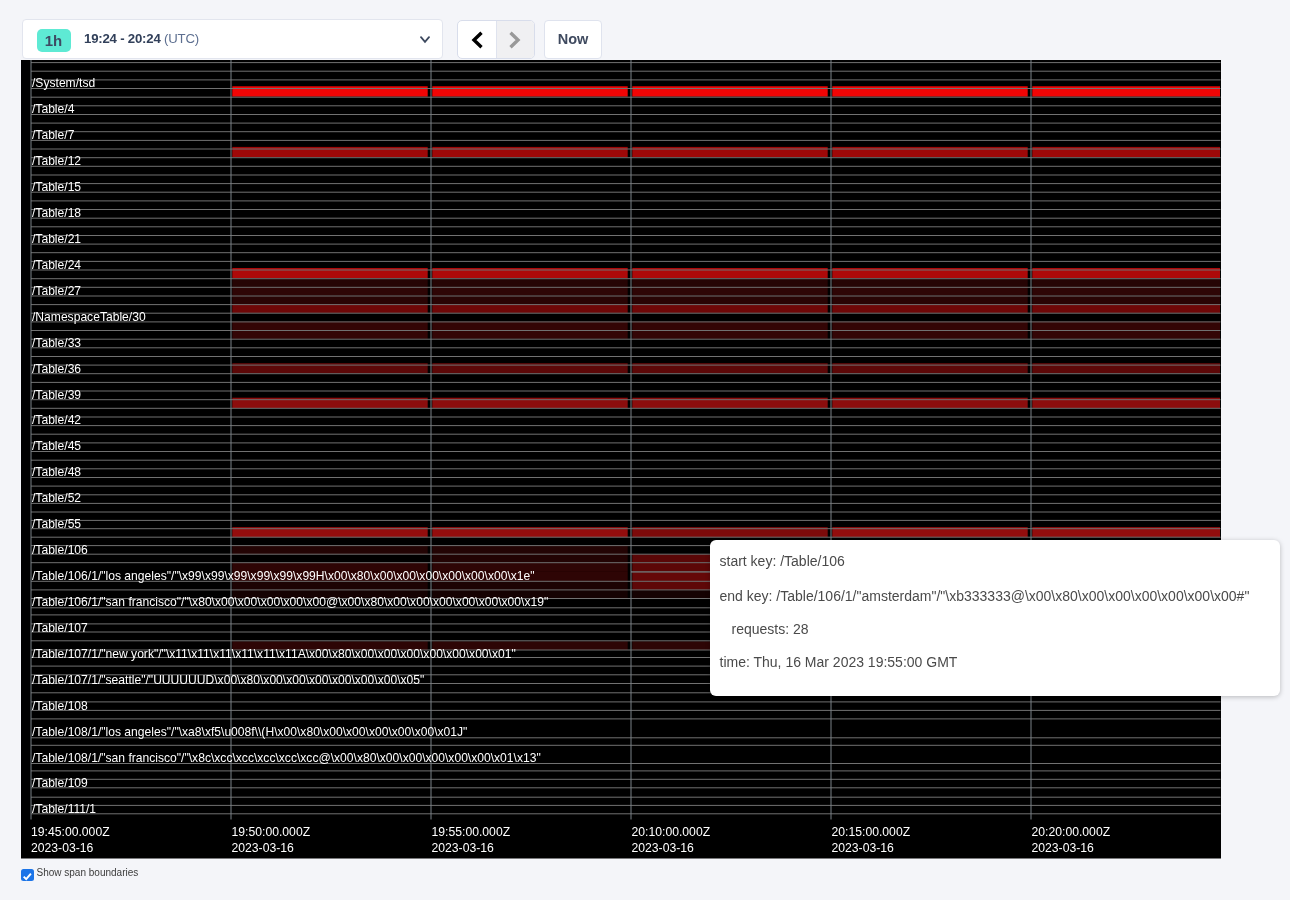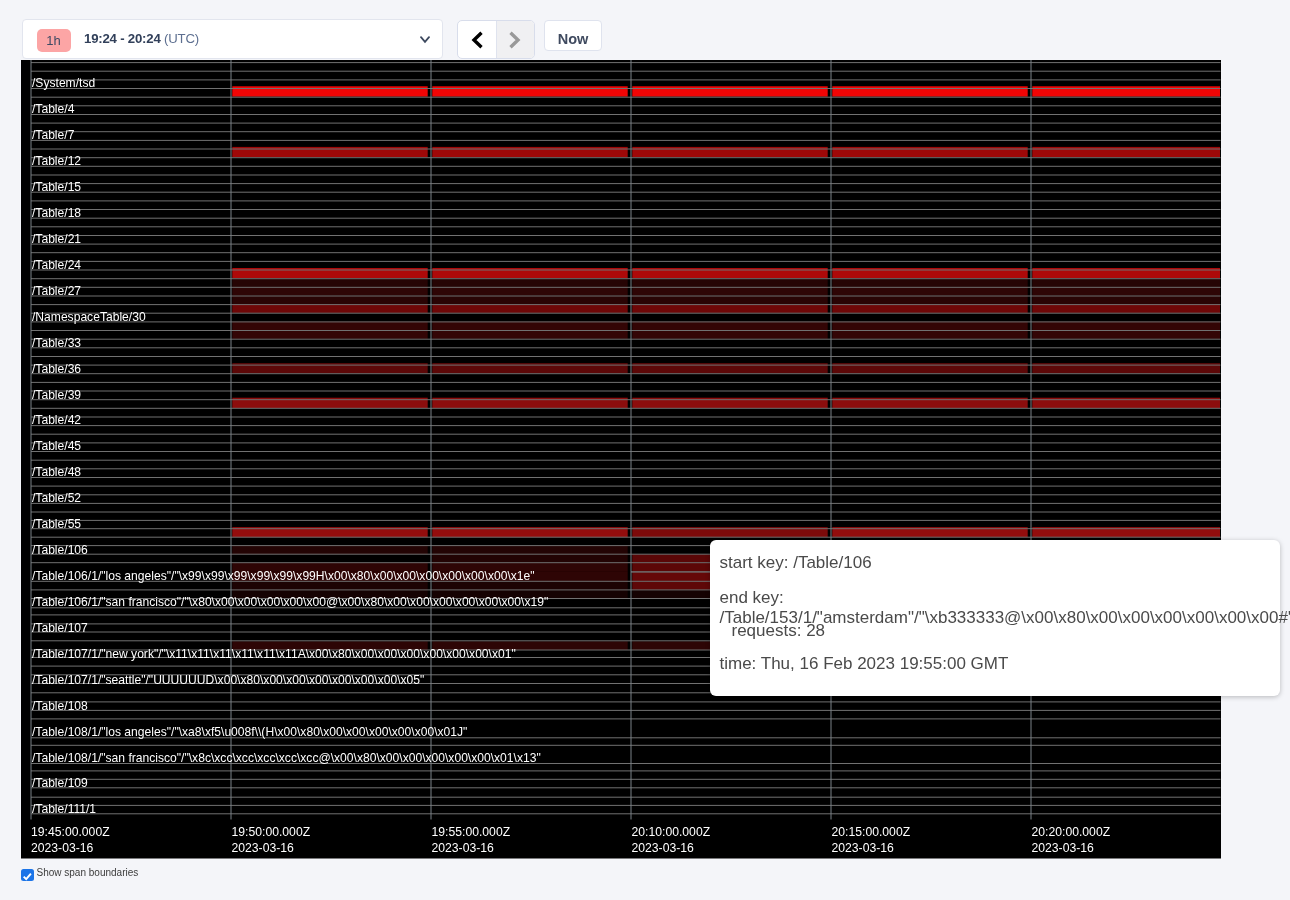--- a/index.html
+++ b/index.html
@@ -4,21 +4,21 @@
 <style>
   * { margin:0; padding:0; box-sizing:border-box; }
   html,body { width:1290px; height:900px; background:#f4f5f9;
     font-family:"Liberation Sans",sans-serif; overflow:hidden; }
   .abs { position:absolute; }
 </style>
 </head>
 <body>
 
 <div class="abs" style="left:22px;top:19px;width:421px;height:40px;background:#fff;border:1px solid #e2e5ee;border-radius:4px;"></div>
-<div class="abs" style="left:36.5px;top:28.5px;width:34px;height:23px;background:#fca5a5;border-radius:5px;text-align:center;line-height:23px;font-size:13px;font-weight:normal;color:#3e4a63;">1h</div>
+<div class="abs" style="left:36.5px;top:28.5px;width:34px;height:23px;background:#5eead4;border-radius:5px;text-align:center;line-height:23px;font-size:15px;font-weight:bold;color:#3e4a63;">1h</div>
 <div class="abs" style="left:84px;top:19px;height:40px;line-height:40px;font-size:13.2px;letter-spacing:-0.2px;">
   <span style="font-weight:bold;color:#32405a;">19:24 - 20:24</span>
   <span style="color:#5d6f90;"> (UTC)</span>
 </div>
 <svg class="abs" style="left:420px;top:36px;" width="10" height="8" viewBox="0 0 10 8">
   <path d="M1 1.2 L5 5.8 L9 1.2" stroke="#3c485e" stroke-width="1.8" fill="none" stroke-linecap="round"></path>
 </svg>
 
 <div class="abs" style="left:457px;top:20px;width:78px;height:39px;border:1px solid #d8ddeb;border-radius:5px;background:#fff;overflow:hidden;display:flex;">
   <div style="width:38.5px;height:100%;display:flex;align-items:center;justify-content:center;">
@@ -26,21 +26,21 @@
         <path d="M11.5 1.8 L4 9 L11.5 16.2" stroke="#000" stroke-width="3.4" fill="none"></path>
       </svg>
   </div>
   <div style="width:39.5px;height:100%;background:#f0f0f2;border-left:1px solid #dfe3ee;display:flex;align-items:center;justify-content:center;">
     <svg width="14" height="18" viewBox="0 0 14 18">
         <path d="M2.5 1.8 L10 9 L2.5 16.2" stroke="#999" stroke-width="3.4" fill="none"></path>
       </svg>
   </div>
 </div>
 
-<div class="abs" style="left:544px;top:20px;width:58px;height:31px;background:#fff;border:1px solid #dfe3ee;border-radius:4px;text-align:center;line-height:37px;font-size:14.5px;font-weight:bold;color:#3f4a5f;">Now</div>
+<div class="abs" style="left:544px;top:20px;width:58px;height:39px;background:#fff;border:1px solid #dfe3ee;border-radius:4px;text-align:center;line-height:37px;font-size:14.5px;font-weight:bold;color:#3f4a5f;">Now</div>
 
 <svg class="abs" style="left:21px;top:60px;transform:translateZ(0);" width="1200" height="798.5" viewBox="0 0 1200 798.5">
 <rect x="0" y="0" width="1200" height="798.5" fill="#000"></rect>
 <rect x="211.3" y="26.3" width="195.4" height="10.3" fill="#f10505"></rect>
 <rect x="411.3" y="26.3" width="195.4" height="10.3" fill="#f10505"></rect>
 <rect x="611.3" y="26.3" width="195.4" height="10.3" fill="#f10505"></rect>
 <rect x="811.3" y="26.3" width="195.4" height="10.3" fill="#f10505"></rect>
 <rect x="1011.3" y="26.3" width="187.7" height="10.3" fill="#f10505"></rect>
 <rect x="211.3" y="86.9" width="195.4" height="10.3" fill="#9e0808"></rect>
 <rect x="411.3" y="86.9" width="195.4" height="10.3" fill="#9e0808"></rect>
@@ -170,25 +170,25 @@
       <text x="410.5" y="791.5" font-size="12.2" fill="#fff">2023-03-16</text>
       <text x="610.5" y="776.0" font-size="12.2" fill="#fff">20:10:00.000Z</text>
       <text x="610.5" y="791.5" font-size="12.2" fill="#fff">2023-03-16</text>
       <text x="810.5" y="776.0" font-size="12.2" fill="#fff">20:15:00.000Z</text>
       <text x="810.5" y="791.5" font-size="12.2" fill="#fff">2023-03-16</text>
       <text x="1010.5" y="776.0" font-size="12.2" fill="#fff">20:20:00.000Z</text>
       <text x="1010.5" y="791.5" font-size="12.2" fill="#fff">2023-03-16</text>
     </g>
 </svg>
 
-<div class="abs" style="left:710px;top:540px;width:569.5px;height:156px;background:#fff;border-radius:6px;box-shadow:0 1px 5px rgba(0,0,0,0.25);font-size:17px;color:#4a4a4a;">
+<div class="abs" style="left:710px;top:540px;width:569.5px;height:156px;background:#fff;border-radius:6px;box-shadow:0 1px 5px rgba(0,0,0,0.25);font-size:14px;color:#4a4a4a;">
   <div class="abs" style="left:9.5px;top:13px;">start key: /Table/106</div>
-  <div class="abs" style="left:9.5px;top:47.5px;">end key: /Table/153/1/"amsterdam"/"\xb333333@\x00\x80\x00\x00\x00\x00\x00\x00#"</div>
+  <div class="abs" style="left:9.5px;top:47.5px;">end key: /Table/106/1/"amsterdam"/"\xb333333@\x00\x80\x00\x00\x00\x00\x00\x00#"</div>
   <div class="abs" style="left:9.5px;top:80.5px;margin-left:12px;">requests: 28</div>
-  <div class="abs" style="left:9.5px;top:114px;">time: Thu, 16 Feb 2023 19:55:00 GMT</div>
+  <div class="abs" style="left:9.5px;top:114px;">time: Thu, 16 Mar 2023 19:55:00 GMT</div>
 </div>
 
 <div class="abs" style="left:21px;top:868.5px;width:12.5px;height:12.5px;background:#1b74e8;border-radius:2.5px;">
   <svg width="12.5" height="12.5" viewBox="0 0 12.5 12.5">
       <path d="M2.7 6.6 L5.2 9.1 L9.9 3.7" stroke="#fff" stroke-width="2" fill="none"></path>
     </svg>
 </div>
 <div class="abs" style="left:36.5px;top:867px;font-size:10px;color:#3c3c3c;">Show span boundaries</div>
 
 </body></html>

